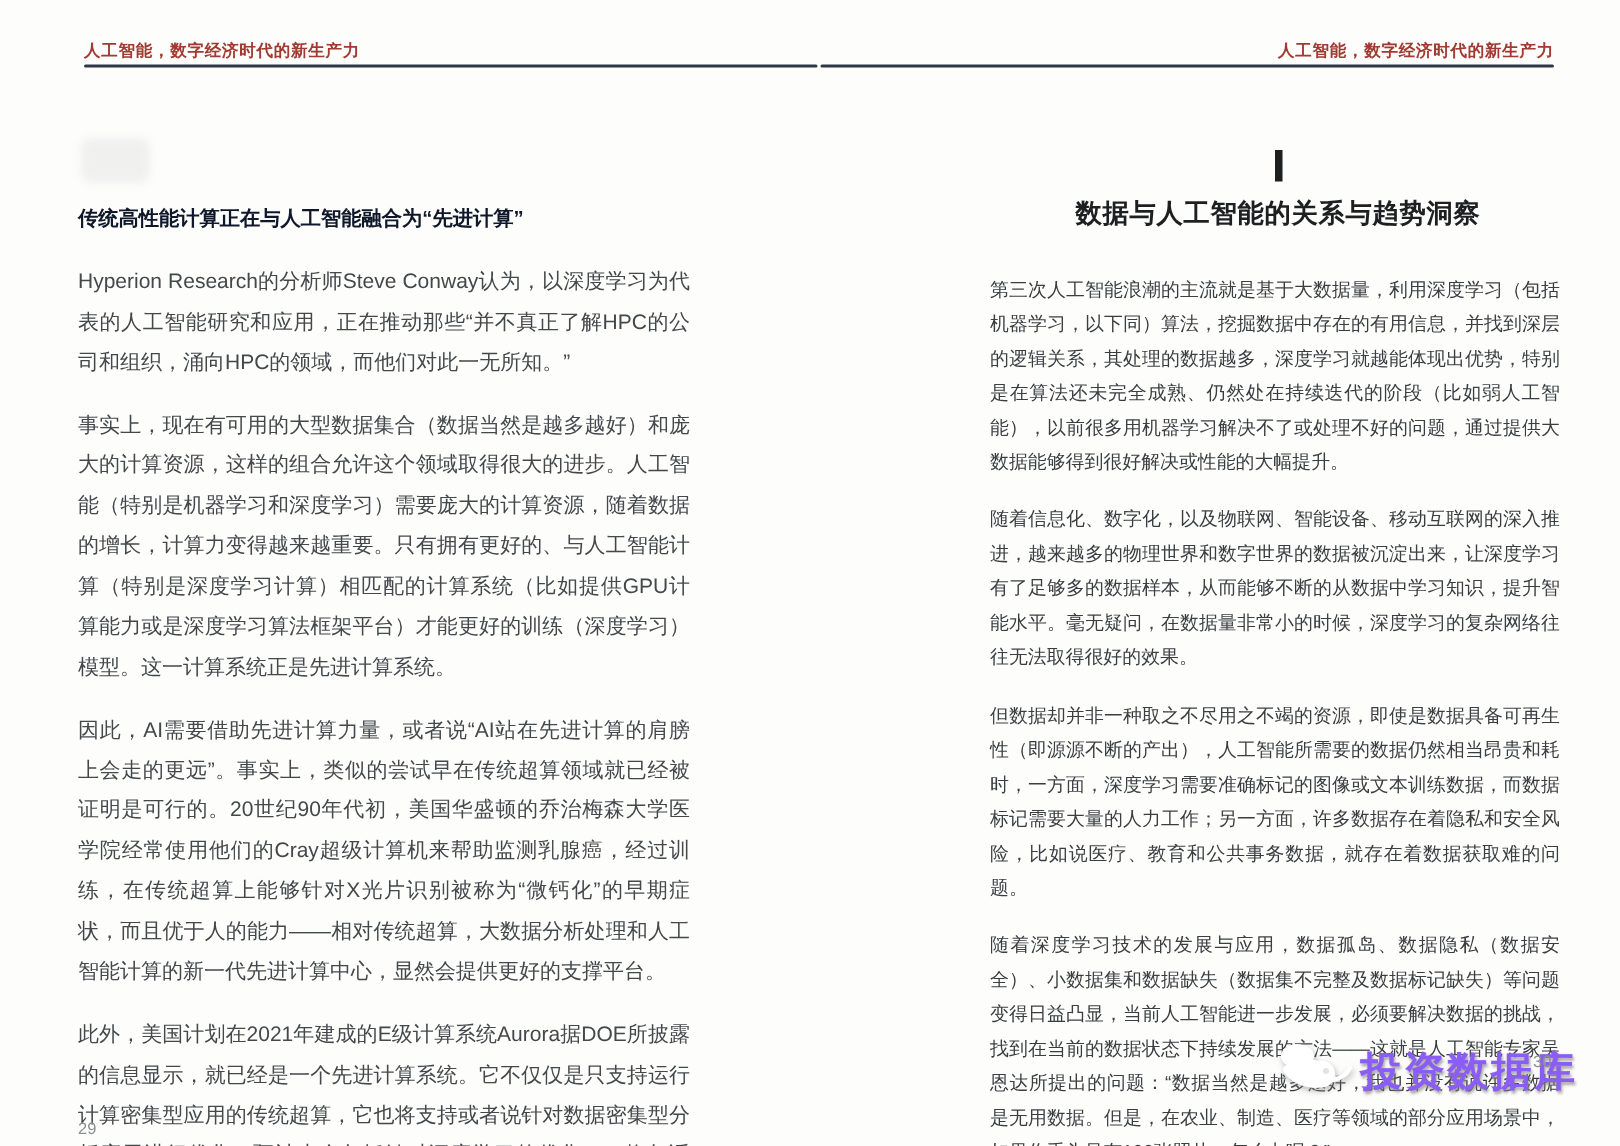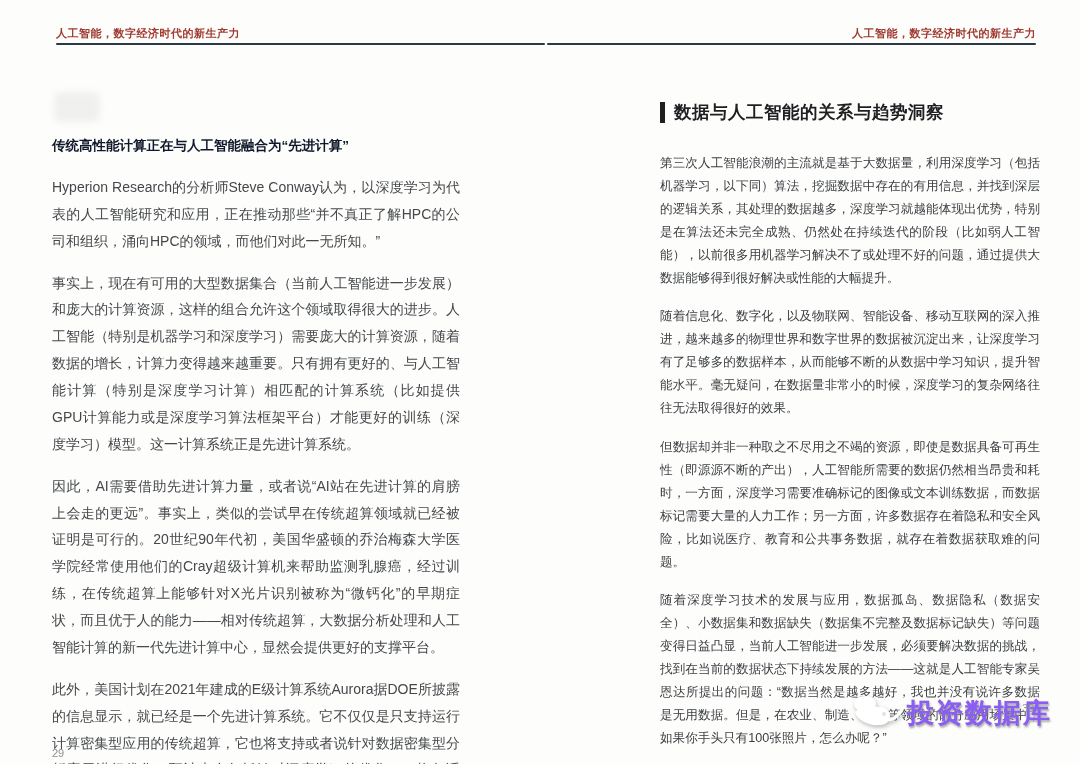--- a/index.html
+++ b/index.html
@@ -26,21 +26,21 @@
     background:#ededed;filter:blur(3px);opacity:.8;
   }
   .sec-heading{
     font-size:13.5px;font-weight:bold;color:#0f172a;margin:15px 0 18px 0;line-height:1.4;
   }
   .col-left p{
     font-size:14px;line-height:1.92;margin:0 0 15px 0;text-align:justify;color:#45484b;
   }
   .sec-gap{height:26px;}
 
-  .page-title{display:flex;align-items:center;gap:9px;margin:0 0 28px 0;}
+  .page-title{display:flex;align-items:center;gap:9px;margin:0 0 28px 0;flex-direction:column;}
   .title-bar{width:5px;height:21px;background:#1d1f21;flex:0 0 auto;}
   .title-text{font-size:17.5px;font-weight:bold;color:#1d1f21;letter-spacing:.5px;}
   .col-right p{
     font-size:12.6px;line-height:1.82;margin:0 4px 16px 0;text-align:justify;color:#3b3e41;
   }
 
   
   .page-num{position:absolute;font-size:11px;color:#8d9093;}
   .page-num.left{left:52px;top:727px;margin-top:20px;}
   .page-num.right{left:1022px;top:702px;}
@@ -66,21 +66,21 @@
   <div class="running-header right" style="color:#a03b32;">人工智能，数字经济时代的新生产力</div>
   <div class="header-rule right"></div>
 
   <div class="col col-left">
 
     <div class="faint-num"></div>
 
     <div class="sec-heading">传统高性能计算正在与人工智能融合为“先进计算”</div>
 
     <p>Hyperion Research的分析师Steve Conway认为，以深度学习为代表的人工智能研究和应用，正在推动那些“并不真正了解HPC的公司和组织，涌向HPC的领域，而他们对此一无所知。”</p>
-    <p>事实上，现在有可用的大型数据集合（当前人工智能进一步发展）和庞大的计算资源，这样的组合允许这个领域取得很大的进步。人工智能（特别是机器学习和深度学习）需要庞大的计算资源，随着数据的增长，计算力变得越来越重要。只有拥有更好的、与人工智能计算（特别是深度学习计算）相匹配的计算系统（比如提供GPU计算能力或是深度学习算法框架平台）才能更好的训练（深度学习）模型。这一计算系统正是先进计算系统。</p>
+    <p>事实上，现在有可用的大型数据集合（数据当然是越多越好）和庞大的计算资源，这样的组合允许这个领域取得很大的进步。人工智能（特别是机器学习和深度学习）需要庞大的计算资源，随着数据的增长，计算力变得越来越重要。只有拥有更好的、与人工智能计算（特别是深度学习计算）相匹配的计算系统（比如提供GPU计算能力或是深度学习算法框架平台）才能更好的训练（深度学习）模型。这一计算系统正是先进计算系统。</p>
     <p>因此，AI需要借助先进计算力量，或者说“AI站在先进计算的肩膀上会走的更远”。事实上，类似的尝试早在传统超算领域就已经被证明是可行的。20世纪90年代初，美国华盛顿的乔治梅森大学医学院经常使用他们的Cray超级计算机来帮助监测乳腺癌，经过训练，在传统超算上能够针对X光片识别被称为“微钙化”的早期症状，而且优于人的能力——相对传统超算，大数据分析处理和人工智能计算的新一代先进计算中心，显然会提供更好的支撑平台。</p>
     <p>此外，美国计划在2021年建成的E级计算系统Aurora据DOE所披露的信息显示，就已经是一个先进计算系统。它不仅仅是只支持运行计算密集型应用的传统超算，它也将支持或者说针对数据密集型分析应用进行优化（预计也会包括针对深度学习的优化），换句话说，Aurora是一个可以支持AI代码的先进计算系统，它将支持深度学习工作负载。</p>
 
     <div class="sec-gap"></div>
     <div class="faint-num"></div>
 
     <div class="sec-heading">即使是数据具备可再生性</div>
 
     <p>随着物联网边缘设备对人工智能能力的需求不断提升，对实时、高吞吐量的边缘人工智能算力的需求也在持续增加。边缘设备需要借助人工智能及与之相匹配的算力，即时做出分析、判断和决策。与此同时，2025年，预计将会有1800亿台机器传感器和物联网设备持续输出数据，这比当今使用智能手机的个人用户所产生的数据要高出几个数量级。因此，无论是市场规模还是算力需求规模都极为庞大。</p>
 

